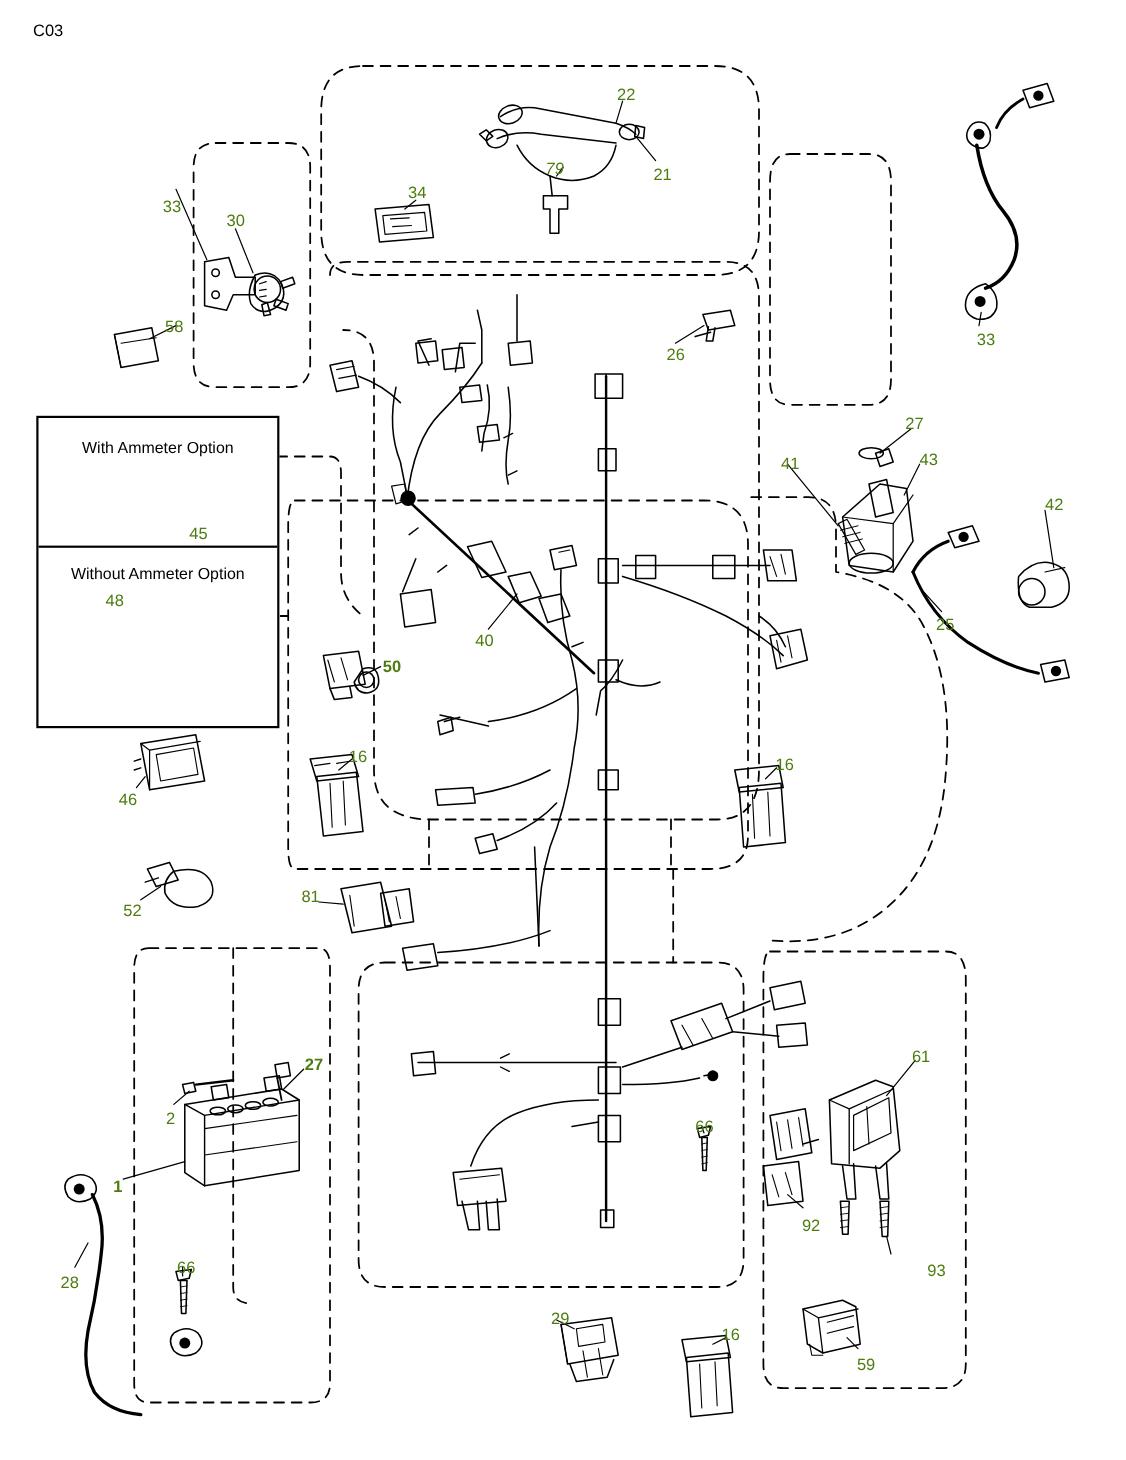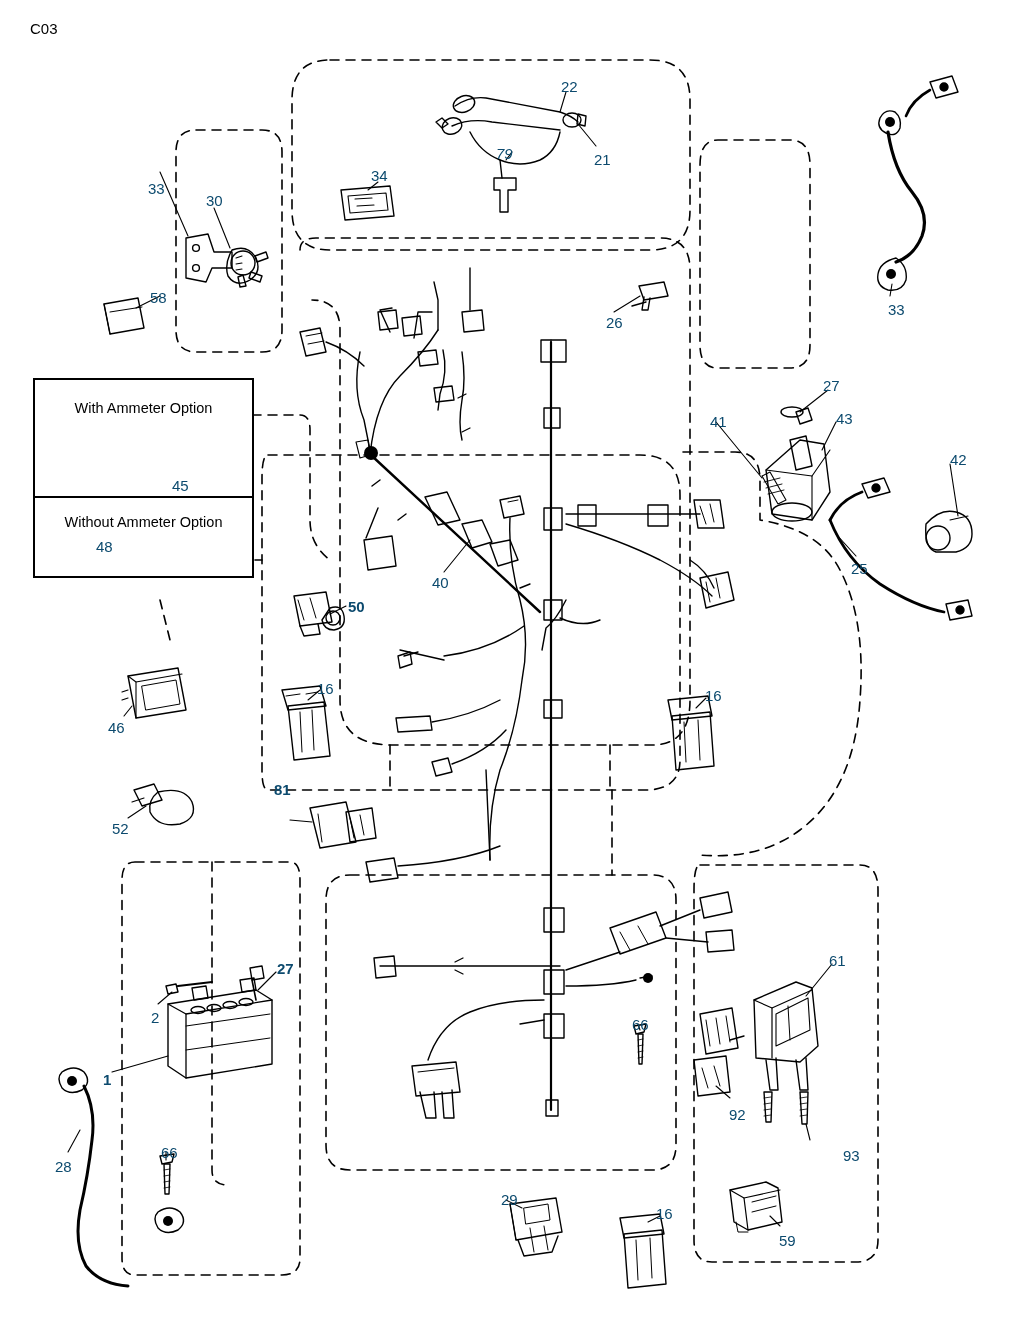--- a/index.html
+++ b/index.html
@@ -20,21 +20,21 @@
     position: absolute;
     left: 0; top: 0;
     width: 1024px;
     height: 1327px;
   }
   .callout {
     position: absolute;
     font-family: "Liberation Sans", sans-serif;
     font-size: 15px;
     line-height: 1;
-    color: #0c4a6e;
+    color: #4d7c0f;
     white-space: nowrap;
   }
   .callout.bold { font-weight: bold; }
   .sheet-code {
     position: absolute;
     left: 30px;
     top: 20px;
     font-size: 15px;
   }
   .optbox {
@@ -457,21 +457,21 @@
         <path d="M730,1098 L716,1086"></path>
         <path d="M810,1140 L806,1124"></path>
         <path d="M506,1200 L522,1208"></path>
         <path d="M660,1216 L648,1222"></path>
         <path d="M780,1226 L770,1216"></path>
       </g>
 
     </g>
   </svg>
 
-  <div class="optbox" style="left:33px; top:378px; width:221px; height:200px;">
+  <div class="optbox" style="left:33px; top:378px; width:221px; height:284px;">
     <div class="opt-title" style="top:20px;">With Ammeter Option</div>
     <div class="divider" style="top:116px;"></div>
     <div class="opt-title" style="top:134px;">Without Ammeter Option</div>
   </div>
 
 
   <div id="callouts">
       <div class="callout" style="left: 148px; top: 158px; margin-top: 23px;">33</div>
       <div class="callout" style="left: 206px; top: 193px;">30</div>
       <div class="callout" style="left: 150px; top: 290px;">58</div>
@@ -487,21 +487,21 @@
       <div class="callout" style="left: 950px; top: 452px;">42</div>
       <div class="callout" style="left: 851px; top: 561px;">25</div>
       <div class="callout" style="left: 172px; top: 478px;">45</div>
       <div class="callout" style="left: 96px; top: 539px;">48</div>
       <div class="callout" style="left: 108px; top: 720px;">46</div>
       <div class="callout" style="left: 112px; top: 821px;">52</div>
       <div class="callout" style="left: 432px; top: 575px;">40</div>
       <div class="callout bold" style="left: 348px; top: 599px;">50</div>
       <div class="callout" style="left: 317px; top: 681px;">16</div>
       <div class="callout" style="left: 705px; top: 688px;">16</div>
-      <div class="callout" style="left: 274px; top: 782px; font-weight: bold;">81</div>
+      <div class="callout" style="left: 274px; top: 808px;">81</div>
       <div class="callout bold" style="left: 277px; top: 961px;">27</div>
       <div class="callout" style="left: 151px; top: 1010px;">2</div>
       <div class="callout bold" style="left: 103px; top: 1072px;">1</div>
       <div class="callout" style="left: 55px; top: 1159px;">28</div>
       <div class="callout" style="left: 161px; top: 1145px;">66</div>
       <div class="callout" style="left: 632px; top: 1017px;">66</div>
       <div class="callout" style="left: 829px; top: 953px;">61</div>
       <div class="callout" style="left: 729px; top: 1107px;">92</div>
       <div class="callout" style="left: 807px; top: 1148px; margin-left: 36px;">93</div>
       <div class="callout" style="left: 501px; top: 1192px;">29</div>

